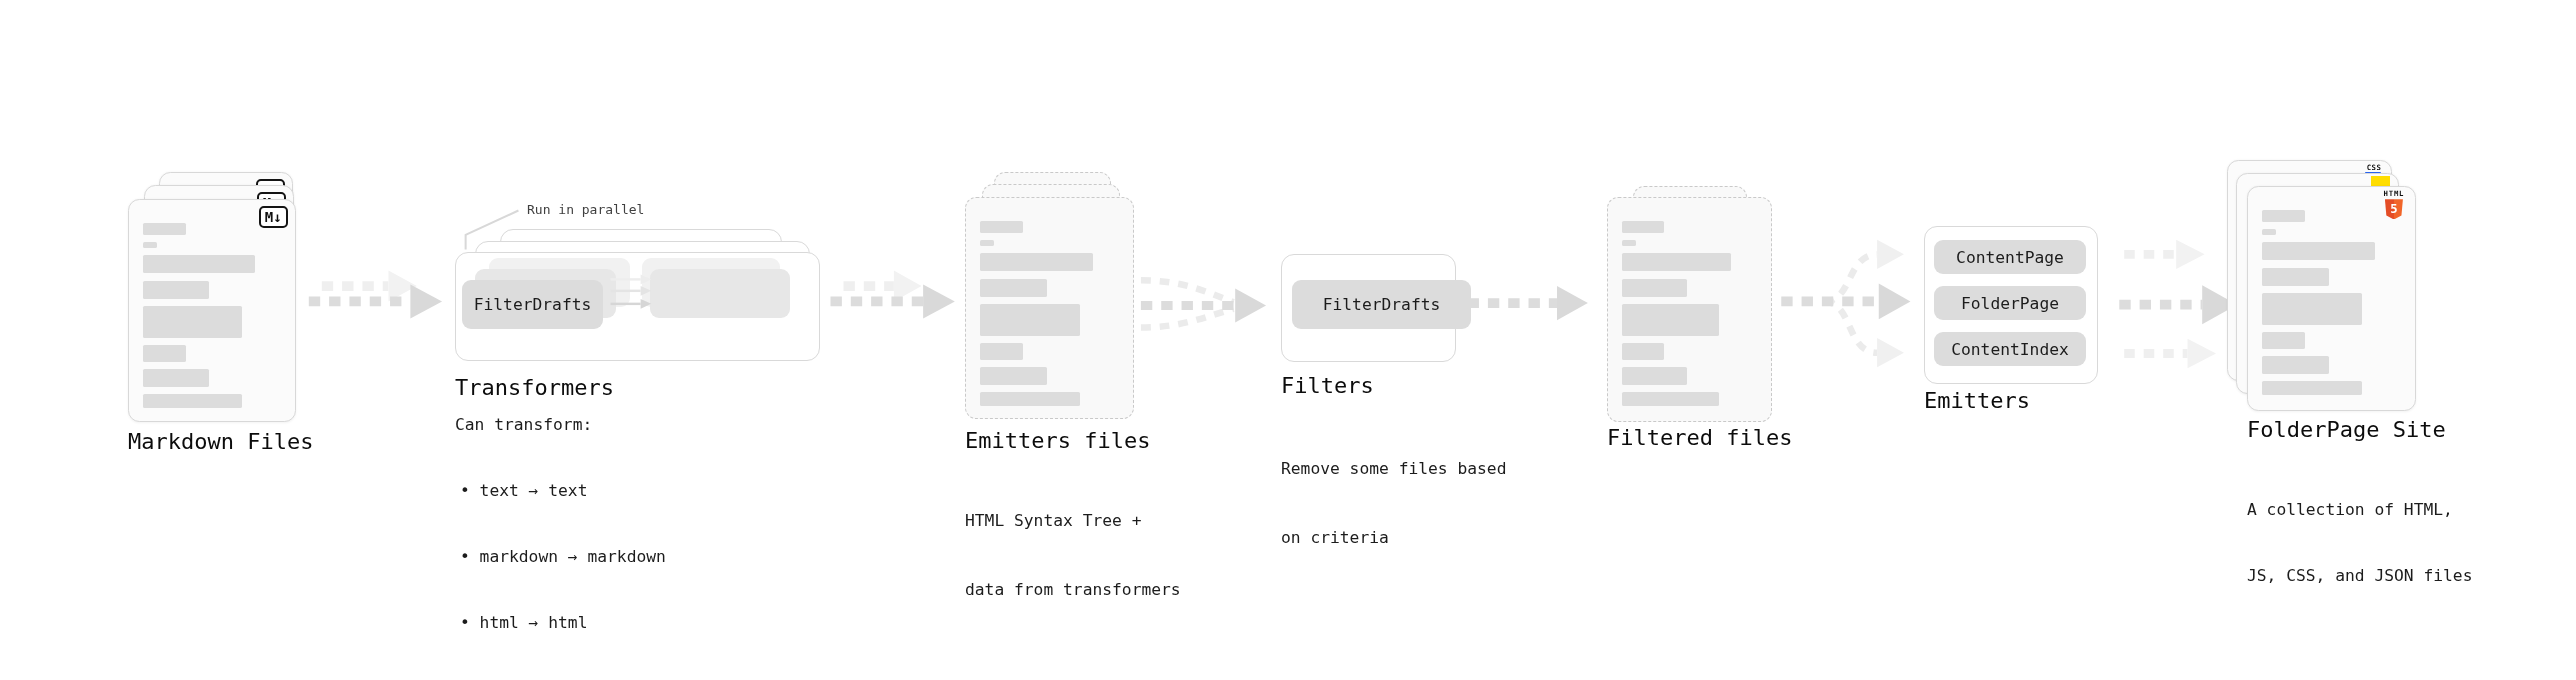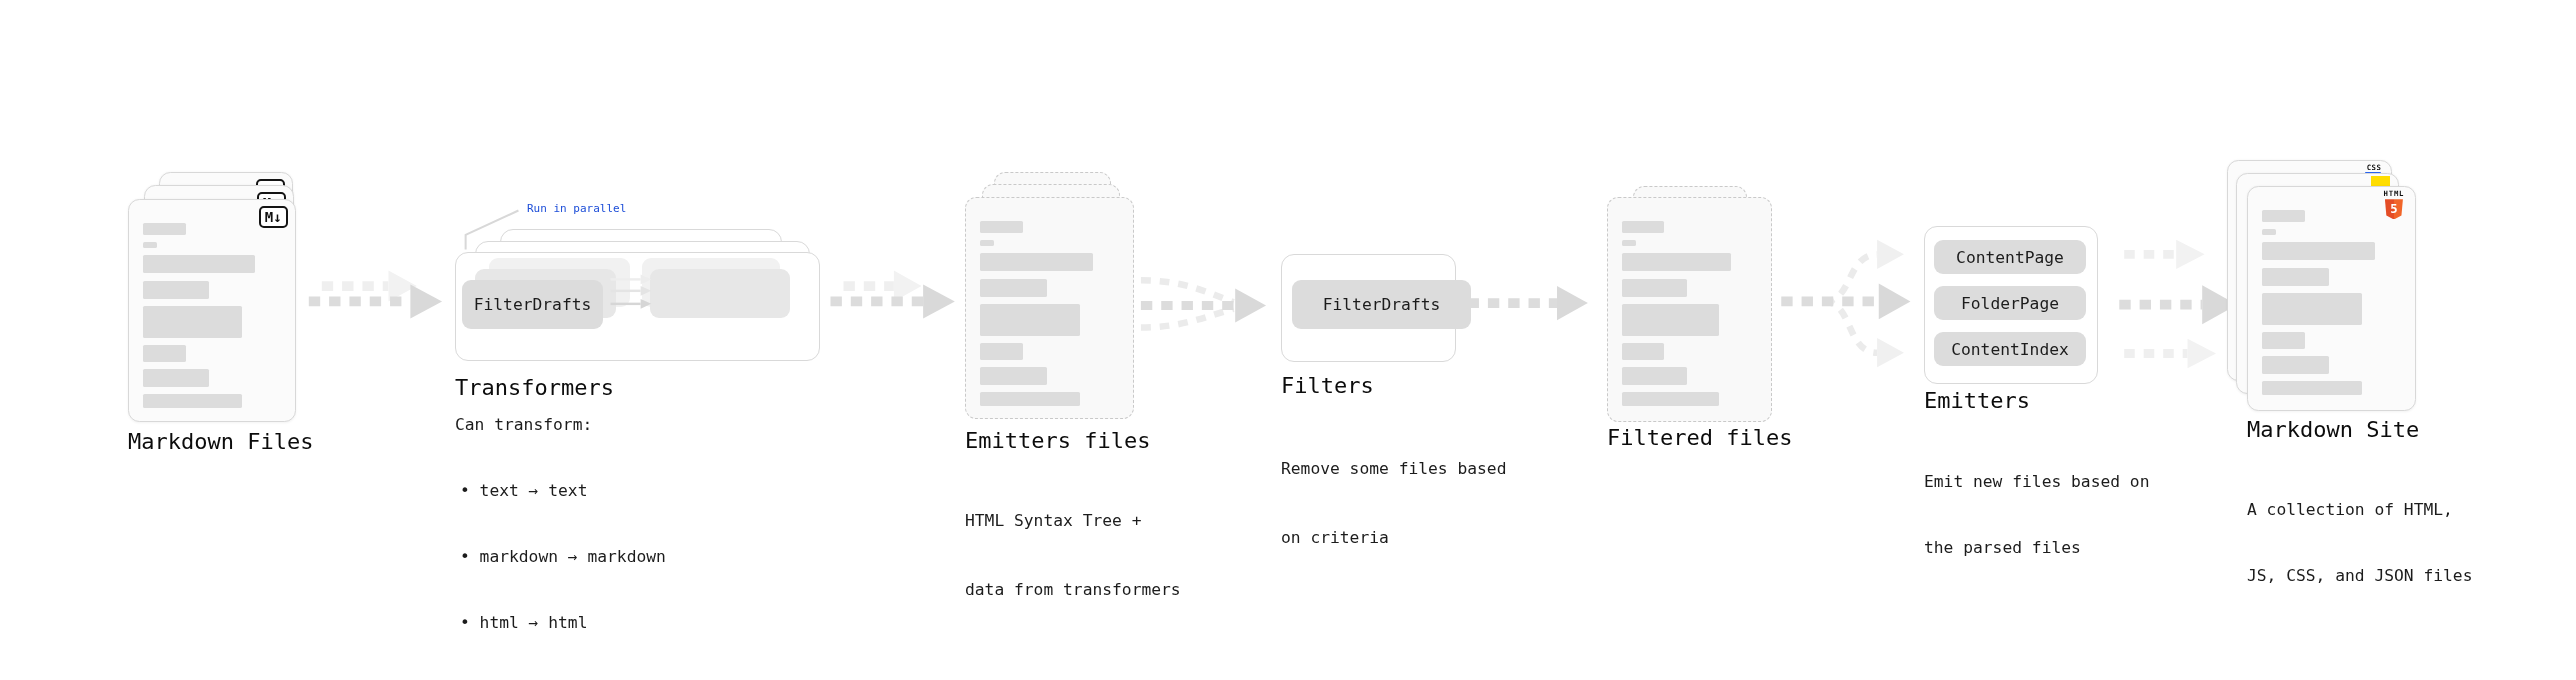--- a/index.html
+++ b/index.html
@@ -13,21 +13,21 @@
   .bar{background:#dcdcdc;border-radius:1.6px}
   .md-badge{position:absolute;top:5.7px;right:7.3px;border:2.4px solid #141414;border-radius:4.9px;
             font-weight:bold;font-size:14px;line-height:1;padding:2.4px 4.1px;background:#fff;color:#111}
   .panel{position:absolute;background:#fff;border:1.6px solid #d9d9d9;border-radius:13px}
   .pill{position:absolute;background:#dcdcdc;border-radius:9px;display:flex;align-items:center;
         justify-content:center;font-size:16.3px;color:#1c1c1c;white-space:pre}
   .pill.ghost1{background:#e7e7e7}
   .pill.ghost2{background:#f1f1f1}
   .heading{position:absolute;font-size:22px;line-height:26px;color:#0c0c0c;white-space:pre}
   .desc{position:absolute;font-size:16.3px;line-height:23px;color:#1c1c1c;white-space:pre}
-  .note{position:absolute;font-size:11px;color:#1d4ed8;white-space:pre}
+  .note{position:absolute;font-size:13px;color:#404040;white-space:pre}
   .css-badge{position:absolute;top:3.3px;right:9.8px;width:16.3px;text-align:right;line-height:1}
   .css-badge .txt{font-size:7.3px;font-weight:bold;color:#111;letter-spacing:0.4px}
   .css-badge .blue{height:3.3px;background:#2965f1;margin-top:0.8px;border-radius:0.8px}
   .js-badge{position:absolute;top:2.4px;right:8.1px;width:18.7px;height:13px;background:#ffdd00}
   .html5-badge{position:absolute;top:3.3px;right:10.6px;width:21px;text-align:center;line-height:1}
   .html5-badge .txt{font-size:7.3px;font-weight:bold;color:#111;letter-spacing:0.8px}
   .html5-badge .shield{width:18px;height:20.3px;margin:1.6px auto 0;
       background:linear-gradient(90deg,#e44d26 0 50%,#f16529 50% 100%);
       clip-path:polygon(0 0,100% 0,92% 80%,50% 100%,8% 80%);
       color:#fff;font-size:12.2px;font-weight:bold;display:flex;align-items:center;justify-content:center}
@@ -173,24 +173,20 @@
         <div class="bar" style="width: 72%; height: 14px;"></div>
       </div>
   </div>
   <div class="heading" style="left:1607px;top:425px">Filtered files</div>
 
   <div class="panel" style="left:1924px;top:226px;width:172px;height:156px"></div>
   <div class="pill" style="left:1934px;top:240px;width:152px;height:34px">ContentPage</div>
   <div class="pill" style="left:1934px;top:286px;width:152px;height:34px">FolderPage</div>
   <div class="pill" style="left:1934px;top:332px;width:152px;height:34px">ContentIndex</div>
   <div class="heading" style="left:1924px;top:388px">Emitters</div>
-  <div class="desc" style="left:1924px;top:427px;line-height:22px">
-    <div>Emit new files based on</div>
-    <div>the parsed files</div>
-  </div>
 
   <div class="doc" style="left:2227px;top:160px;width:163px;height:219px">
     <div class="css-badge">
       <div class="txt">CSS</div>
       <div class="blue"></div>
     </div>
   </div>
   <div class="doc" style="left:2236px;top:173px;width:161px;height:219px">
     <div class="js-badge"></div>
   </div>
@@ -205,20 +201,20 @@
         <div class="bar" style="width: 31%; height: 12.2px;"></div>
         <div class="bar" style="width: 10%; height: 5.7px;"></div>
         <div class="bar" style="width: 81%; height: 18px;"></div>
         <div class="bar" style="width: 48%; height: 18px;"></div>
         <div class="bar" style="width: 72%; height: 32px;"></div>
         <div class="bar" style="width: 31%; height: 16.3px;"></div>
         <div class="bar" style="width: 48%; height: 18px;"></div>
         <div class="bar" style="width: 72%; height: 14px;"></div>
       </div>
   </div>
-  <div class="heading" style="left:2247px;top:417px">Markdown Site</div>
+  <div class="heading" style="left:2247px;top:417px">FolderPage Site</div>
   <div class="desc" style="left:2247px;top:455px;line-height:22px">
     <div>A collection of HTML,</div>
     <div>JS, CSS, and JSON files</div>
   </div>
 
 </div>
 
 
 </body></html>

